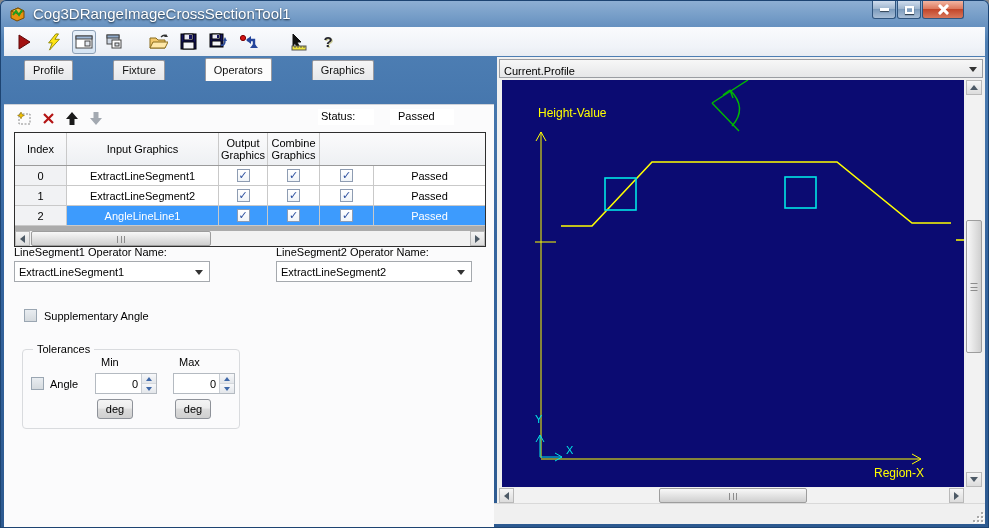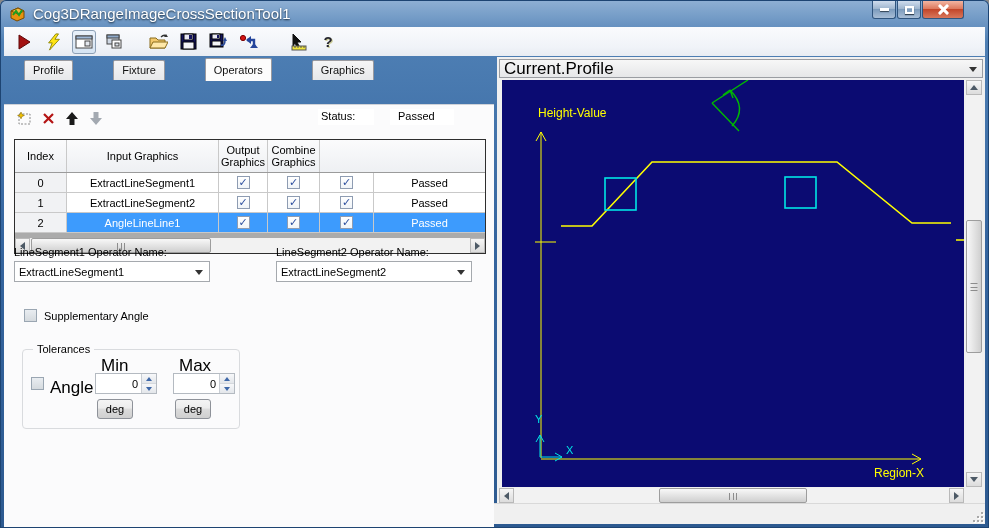--- a/index.html
+++ b/index.html
@@ -27,21 +27,21 @@
   .tabstrip{position:absolute;left:24px;top:58px;height:23px;display:flex;align-items:center;z-index:3;gap:39px;}
   .tab{height:20px;padding:0 8px;font-size:11px;display:flex;align-items:center;background:linear-gradient(180deg,#f5f5f6,#e7e8ea);border:1px solid #9a9a9f;border-bottom:none;border-radius:2px 2px 0 0;margin-right:1px;color:#111;}
   .tab.active{height:23px;background:#fcfcfc;position:relative;z-index:4;}
   .tabpage{position:absolute;left:4px;top:80px;width:490px;height:423px;background:#fbfbfc;border-top:1px solid #cfd2d8;z-index:2;margin-top:24px;}
   
   .opbar{position:absolute;left:0;top:0;width:100%;height:26px;display:flex;align-items:center;padding-left:10px;}
   .opbtn{width:20px;height:20px;display:flex;align-items:center;justify-content:center;margin-right:4px;}
   .status-lab{position:absolute;left:314px;top:4px;width:56px;height:16px;background:#fff;font-size:11px;padding:1px 3px;color:#000;}
   .status-val{position:absolute;left:386px;top:4px;width:64px;height:16px;background:#fff;font-size:11px;padding:1px 8px;color:#000;}
   
-  .grid{position:absolute;left:10px;top:34px;width:472px;border:1px solid #2e2e2e;background:#ababab;}
+  .grid{position:absolute;left:10px;top:27px;width:472px;border:1px solid #2e2e2e;background:#ababab;}
   .thead,.trow{display:grid;grid-template-columns:52px 152px 49px 52px 54px 1fr;}
   .thead{background:linear-gradient(180deg,#fbfbfc,#eef0f3);border-bottom:1px solid #9b9b9b;height:33px;}
   .hcell{font-size:11px;line-height:1.1;display:flex;align-items:center;justify-content:center;text-align:center;border-right:1px solid #c9c9c9;color:#000;padding:0 2px;}
   .trow{height:20px;background:#fff;border-bottom:1px solid #c9c9c9;}
   .tcell{font-size:11px;display:flex;align-items:center;justify-content:center;border-right:1px solid #c9c9c9;color:#000;overflow:hidden;white-space:nowrap;}
   .tcell.idx{background:#f1f2f4;}
   .trow.sel .tcell:not(.idx){background:#3d9bfd;color:#fff;}
   .gridcb{width:13px;height:13px;border:1px solid #8e9cb2;background:linear-gradient(180deg,#fff,#f0f4f8);font-size:11px;line-height:11px;text-align:center;color:#2d4f9e;font-weight:bold;}
   .grid-filler{height:5px;background:#ababab;}
   
@@ -56,32 +56,32 @@
   .arr.up{border-left:4px solid transparent;border-right:4px solid transparent;border-bottom:5px solid #4d5a66;}
   .arr.down{border-left:4px solid transparent;border-right:4px solid transparent;border-top:5px solid #4d5a66;}
   
   .combo-label{position:absolute;font-size:11px;color:#000;}
   .combo{position:absolute;width:196px;height:21px;border:1px solid #a5a9ae;background:#fff;display:flex;align-items:center;font-size:11px;padding-left:4px;color:#000;}
   .combo .dd{position:absolute;right:6px;top:8px;width:0;height:0;border-left:4px solid transparent;border-right:4px solid transparent;border-top:5px solid #333;}
   .cb{width:13px;height:13px;border:1px solid #9aa6b2;background:linear-gradient(180deg,#e9edf1,#d5dade);display:inline-block;}
   .supp{position:absolute;left:20px;top:204px;display:flex;align-items:center;gap:7px;font-size:11px;color:#000;}
   .groupbox{position:absolute;left:18px;top:244px;width:218px;height:80px;border:1px solid #d9dbde;border-radius:4px;}
   .group-title{position:absolute;left:10px;top:-7px;background:#fbfbfc;padding:0 4px;font-size:11px;color:#000;}
-  .g-lab{position:absolute;font-size:17px;color:#000;}
+  .g-lab{position:absolute;font-size:11px;color:#000;}
   .spin{position:absolute;width:62px;height:21px;border:1px solid #b4bac1;background:#fff;display:flex;}
   .spin-text{flex:1;font-size:11px;display:flex;align-items:center;justify-content:flex-end;padding-right:3px;color:#000;}
   .spin-btns{width:15px;border-left:1px solid #c9ced4;display:flex;flex-direction:column;}
   .spin-btn{flex:1;display:flex;align-items:center;justify-content:center;background:linear-gradient(180deg,#f7f8fa,#e3e6ea);border-bottom:1px solid #d4d8dd;}
   .spin-btn:last-child{border-bottom:none;}
   .sarr-up{width:0;height:0;border-left:3px solid transparent;border-right:3px solid transparent;border-bottom:4px solid #3f68a8;}
   .sarr-dn{width:0;height:0;border-left:3px solid transparent;border-right:3px solid transparent;border-top:4px solid #3f68a8;}
   .degbtn{position:absolute;width:36px;height:20px;border:1px solid #8e9299;border-radius:3px;background:linear-gradient(180deg,#f4f4f4 0%,#ececec 45%,#dcdcdc 50%,#cfcfcf 100%);font-size:11px;display:flex;align-items:center;justify-content:center;color:#000;}
   
   .rpanel{position:absolute;left:497px;top:57px;width:488px;height:446px;background:#f0f0f0;}
-  .pcombo{position:absolute;left:2px;top:2px;width:484px;height:19px;border:1px solid #9a9da2;background:linear-gradient(180deg,#f7f7f7,#e6e7e9);font-size:17px;display:flex;align-items:center;padding-left:4px;color:#000;}
+  .pcombo{position:absolute;left:2px;top:2px;width:484px;height:19px;border:1px solid #9a9da2;background:linear-gradient(180deg,#f7f7f7,#e6e7e9);font-size:11px;display:flex;align-items:flex-end;padding-left:4px;color:#000;}
   .pcombo .dd{position:absolute;right:5px;top:7px;width:0;height:0;border-left:4px solid transparent;border-right:4px solid transparent;border-top:5px solid #333;}
   .plot{position:absolute;left:5px;top:23px;width:462px;height:407px;}
   .vsb{position:absolute;left:469px;top:23px;width:16px;height:407px;background:#f2f2f2;}
   .sb-btn-v{position:absolute;left:0;width:16px;height:15px;background:linear-gradient(180deg,#f6f6f6,#dcdcdc);border:1px solid #b9b9b9;display:flex;align-items:center;justify-content:center;}
   .sb-thumb-v{position:absolute;left:0;width:16px;background:linear-gradient(90deg,#f8f8f8,#cfcfcf);border:1px solid #9d9d9d;border-radius:2px;}
   .grip-v{position:absolute;left:50%;top:50%;transform:translate(-50%,-50%);width:7px;height:8px;border-top:1px solid #8c8c8c;border-bottom:1px solid #8c8c8c;}
   .grip-v::before{content:"";position:absolute;top:3px;left:0;width:7px;height:1px;background:#8c8c8c;}
   .hsb2{position:absolute;left:2px;top:431px;width:465px;height:15px;background:#f2f2f2;}
   
   .statusbar{position:absolute;left:4px;top:503px;width:981px;height:21px;background:#f0f0f0;border-top:1px solid #d9d9d9;display:flex;align-items:center;font-size:11px;color:#000;}

